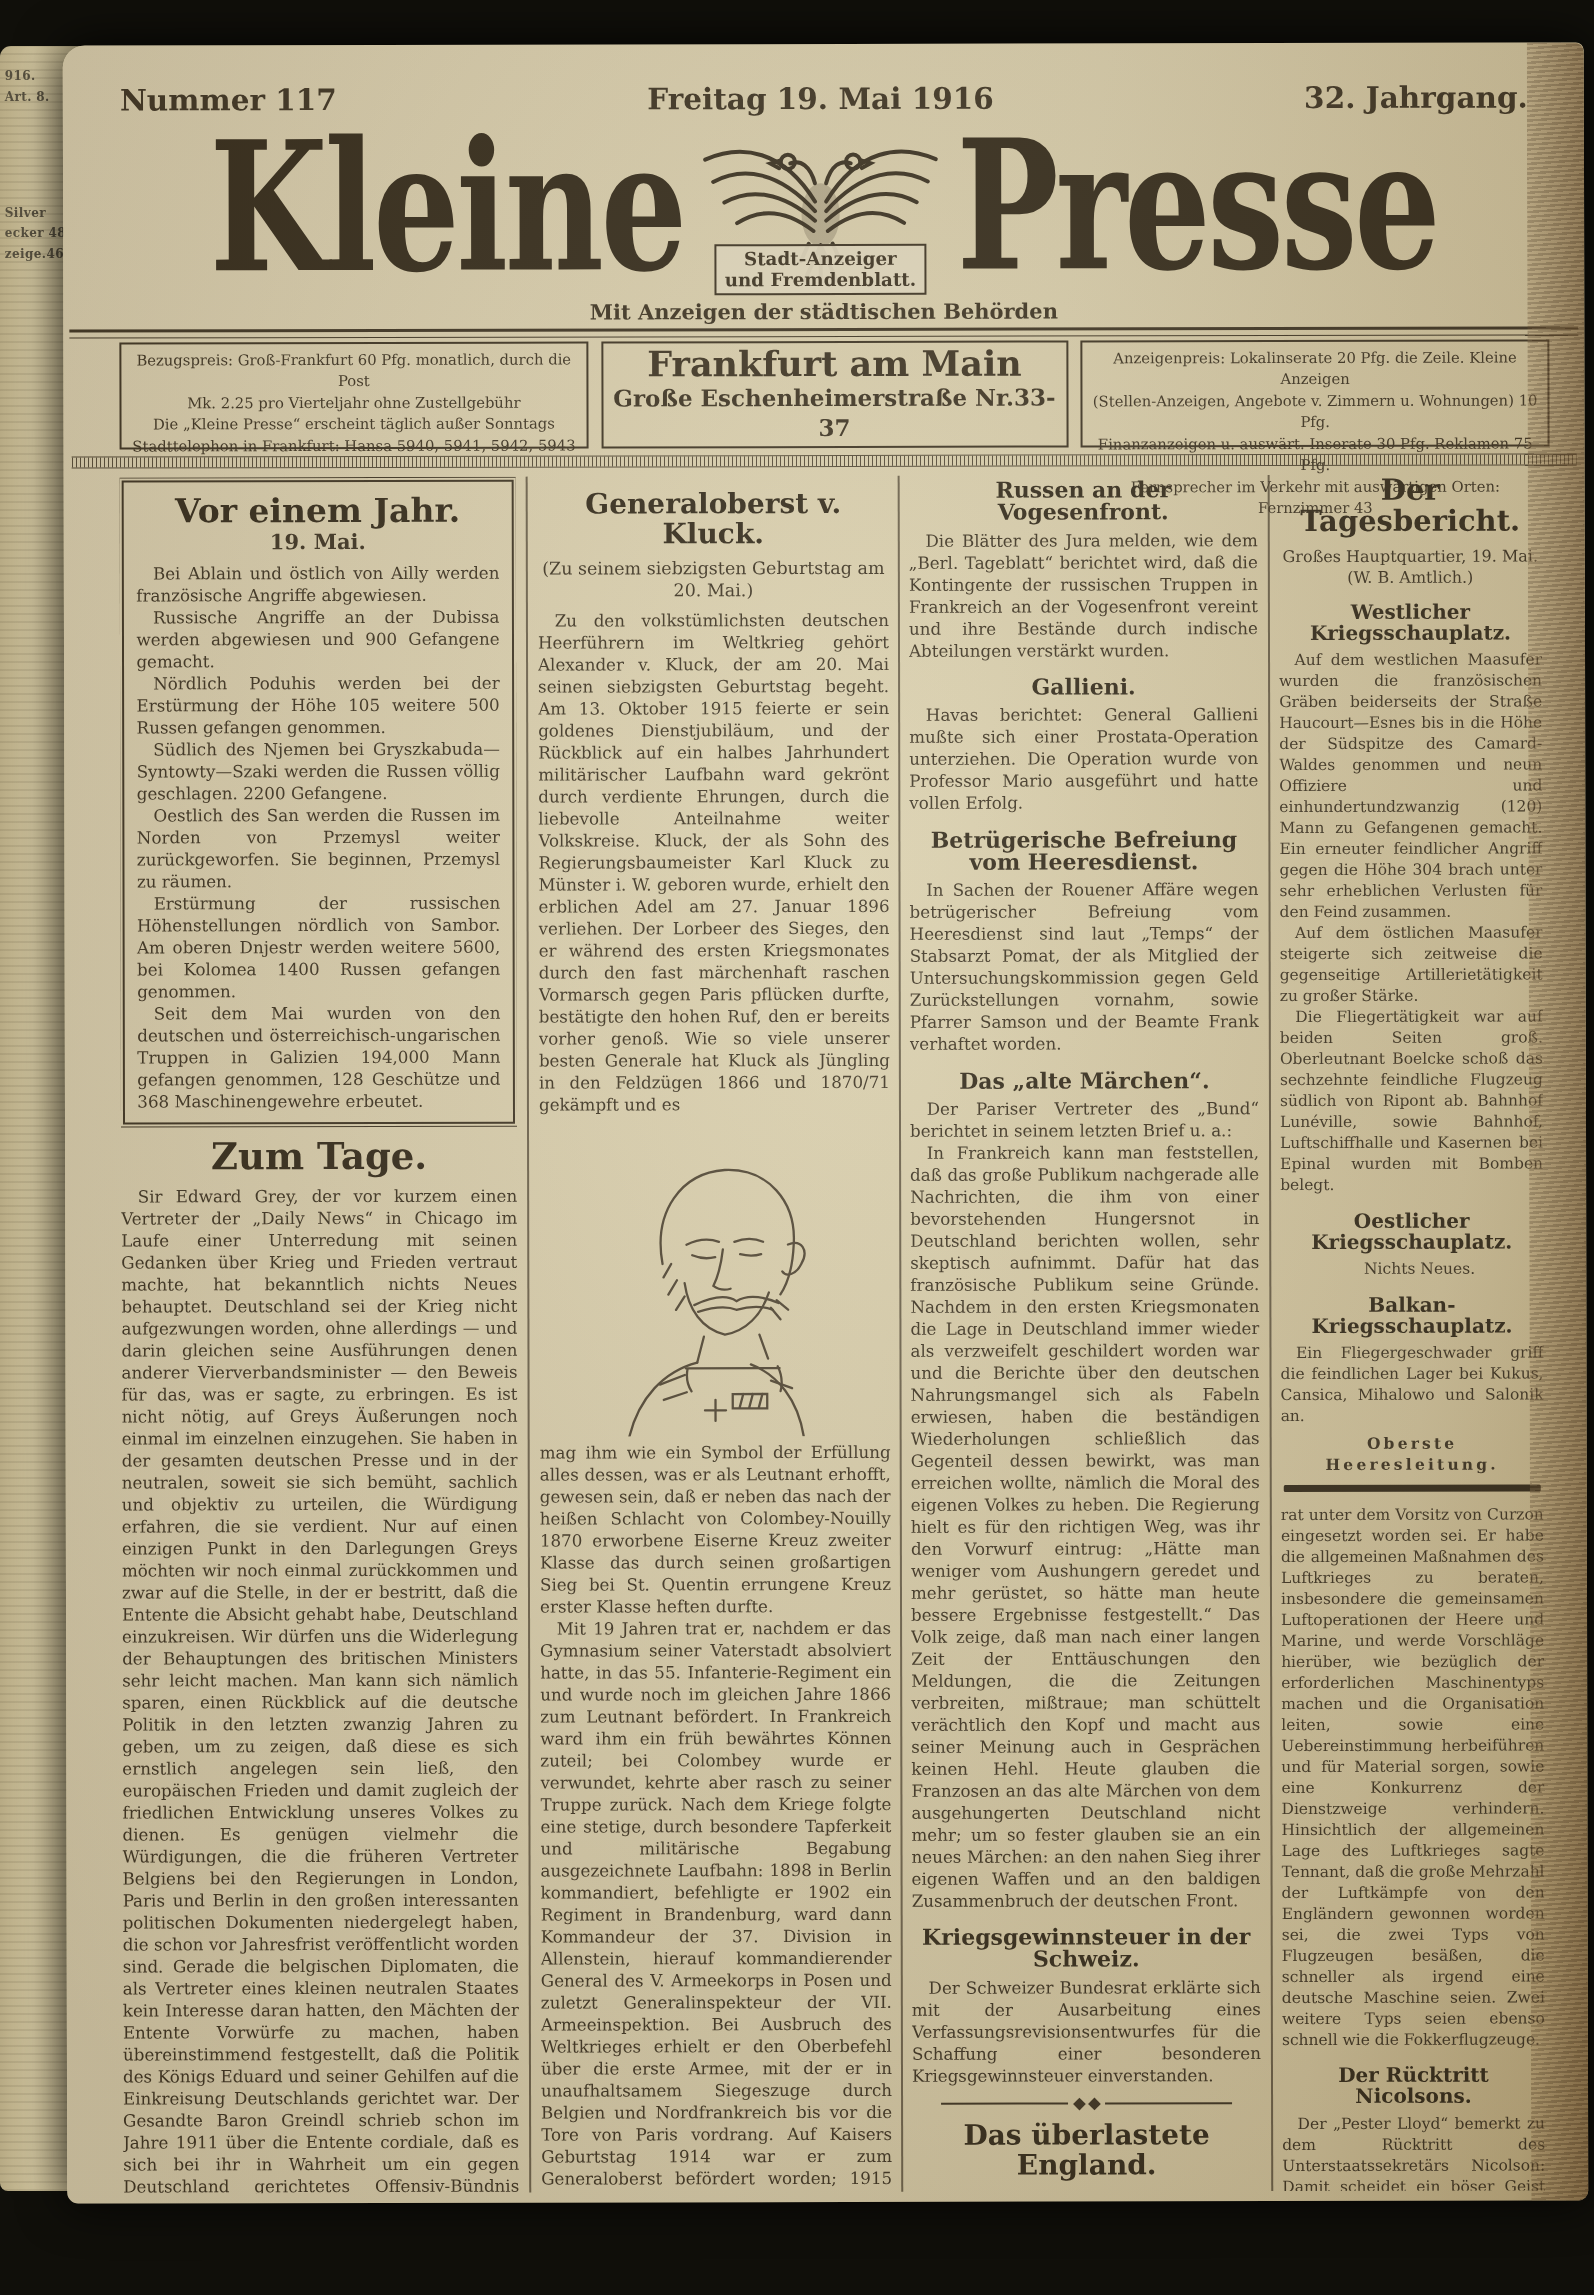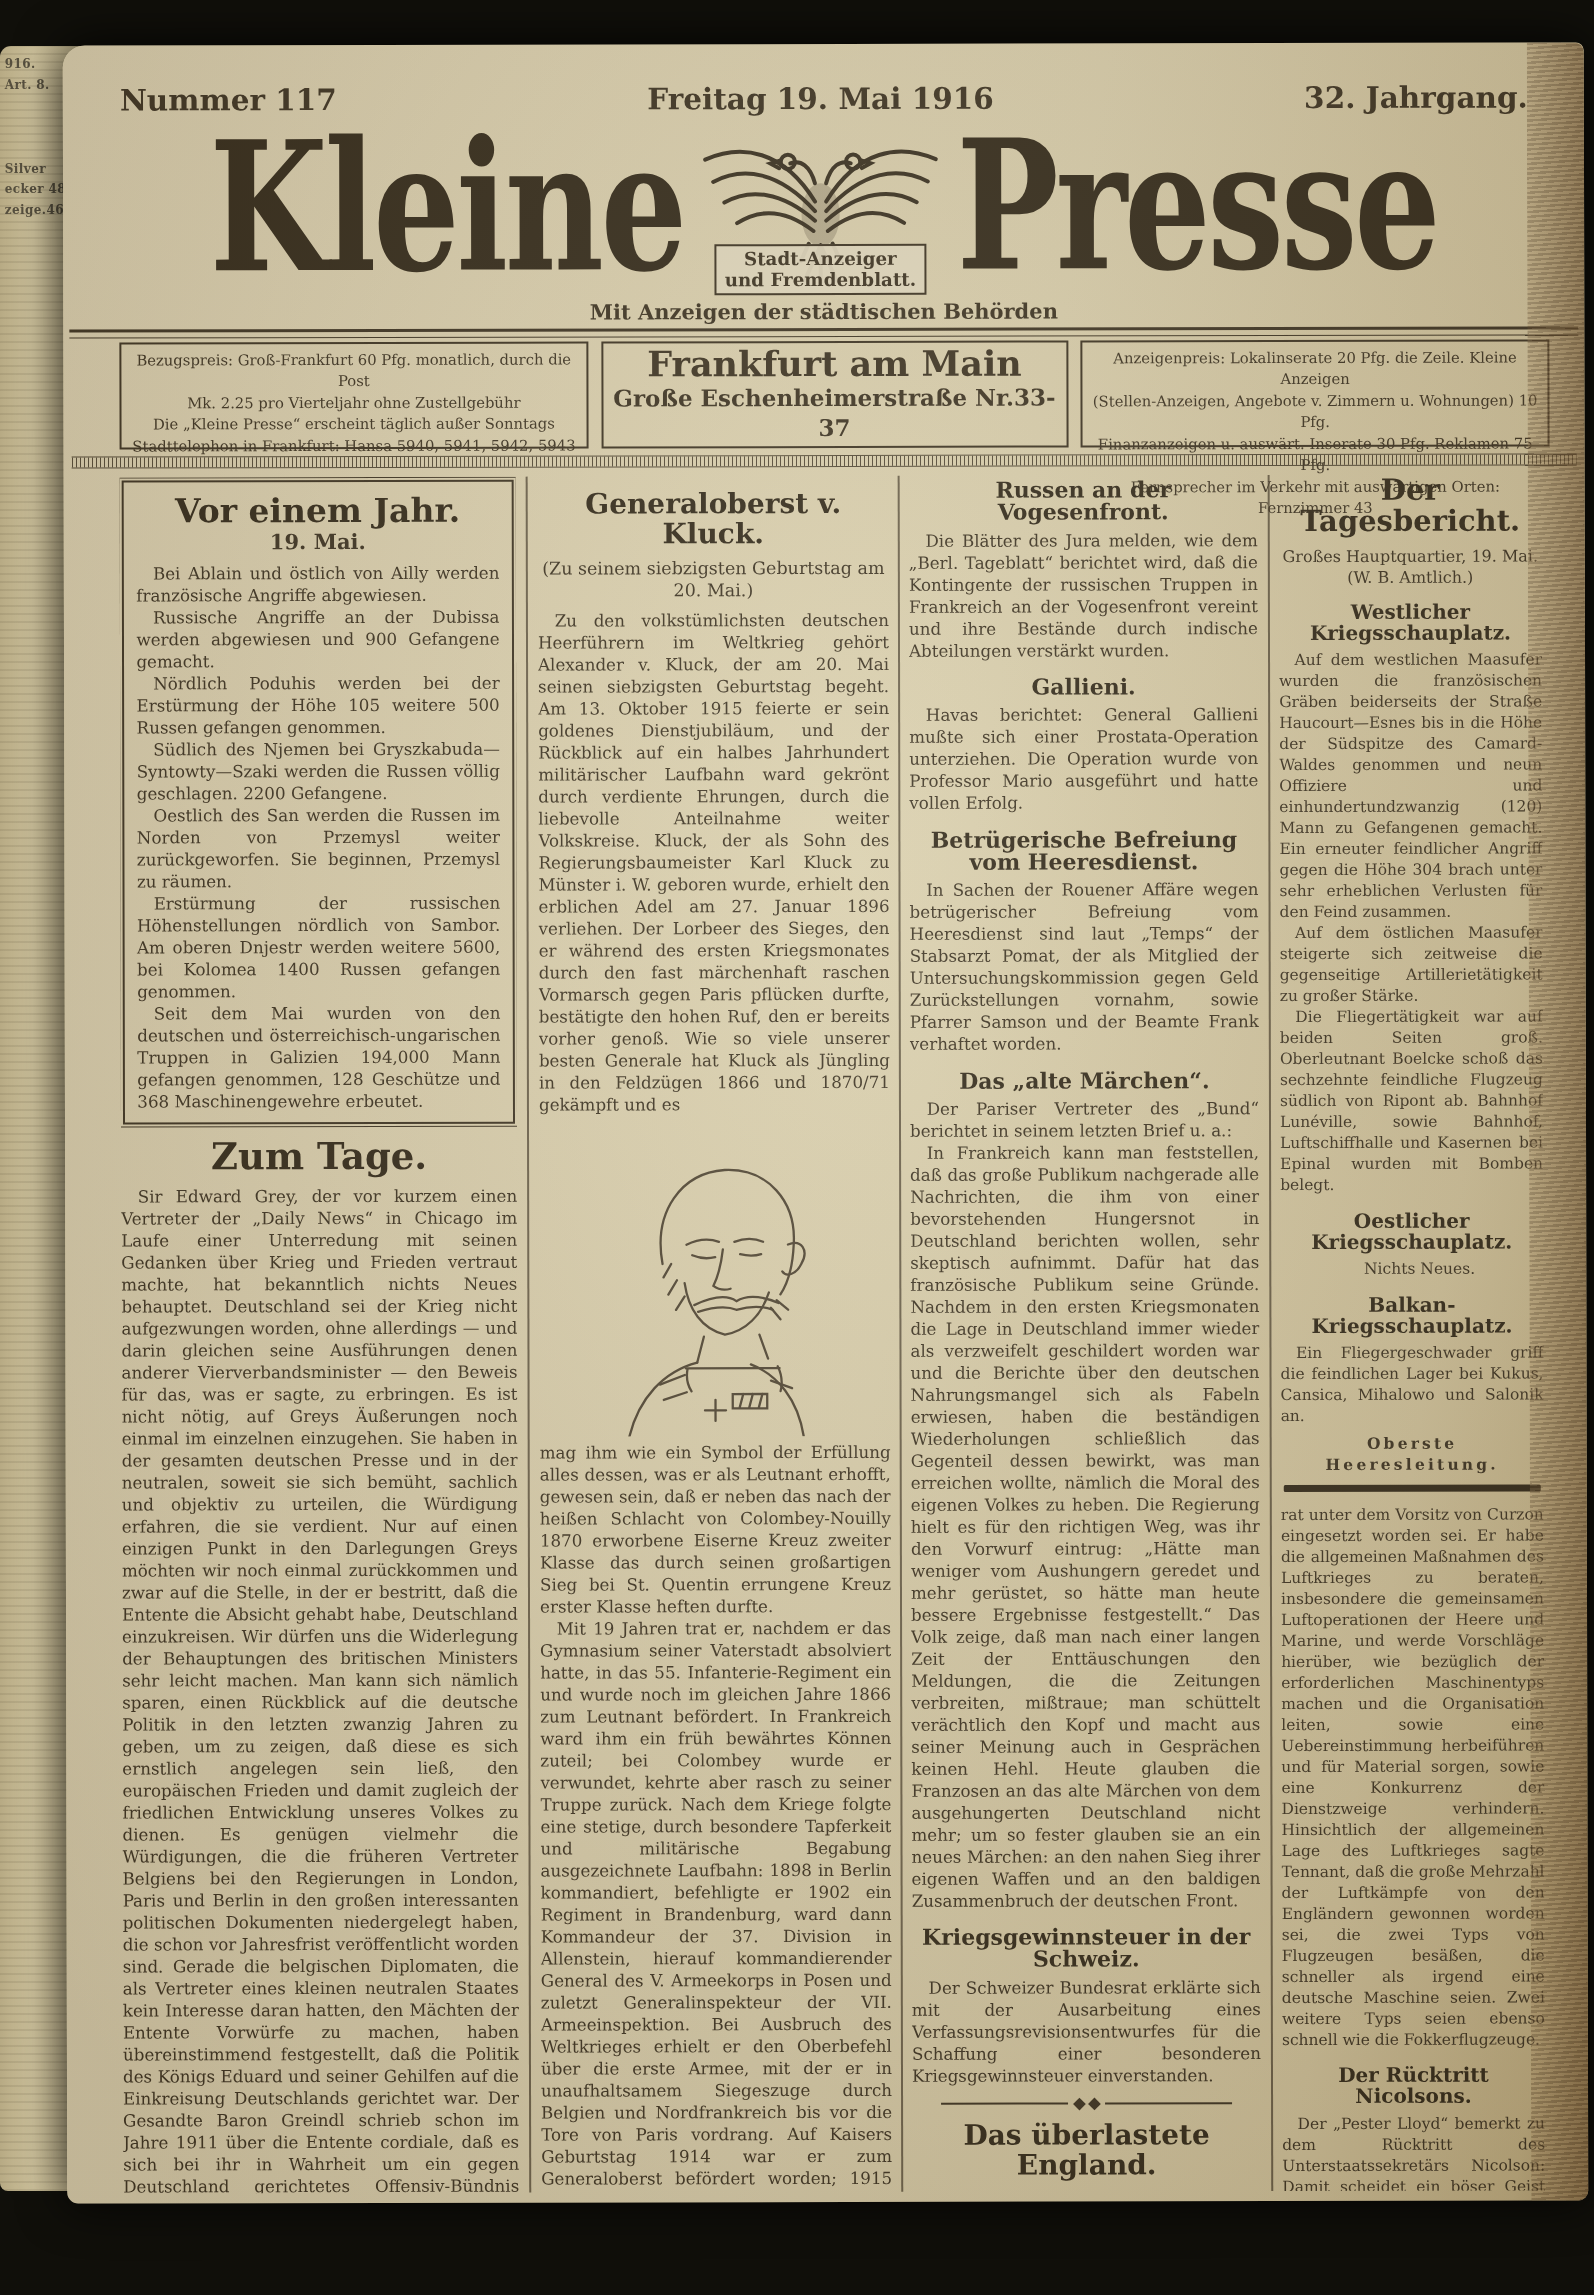--- a/index.html
+++ b/index.html
@@ -78,23 +78,23 @@
   .orn::before,.orn::after{content:"";flex:1;height:2.4px;background:var(--ink);}
   .orn .dia{width:8.8px;height:8.8px;background:var(--ink);transform:rotate(45deg);flex:0 0 auto;}
   .bar{height:7.2px;background:var(--ink-dark);margin:9.6px 3.2px 12.8px;border-radius:1.6px;}
   .portrait{display:block;margin:4.8px auto;width:86%;}
 </style>
 </head>
 <body>
 
 <div class="side-strip">
   <div class="texture"></div>
-  <span class="frag" style="margin-top:8px">916.</span>
+  <span class="frag" style="margin-top:20px">916.</span>
   <span class="frag" style="">Art. 8.</span>
-  <span class="frag" style="margin-top:64px">Silver</span>
+  <span class="frag" style="margin-top:96px">Silver</span>
   <span class="frag">ecker 481</span>
   <span class="frag">zeige.46</span>
 </div>
 
 <div class="page">
 
   <div class="toprow">
     <span>Nummer 117</span>
     <span>Freitag 19. Mai 1916</span>
     <span>32. Jahrgang.</span>

